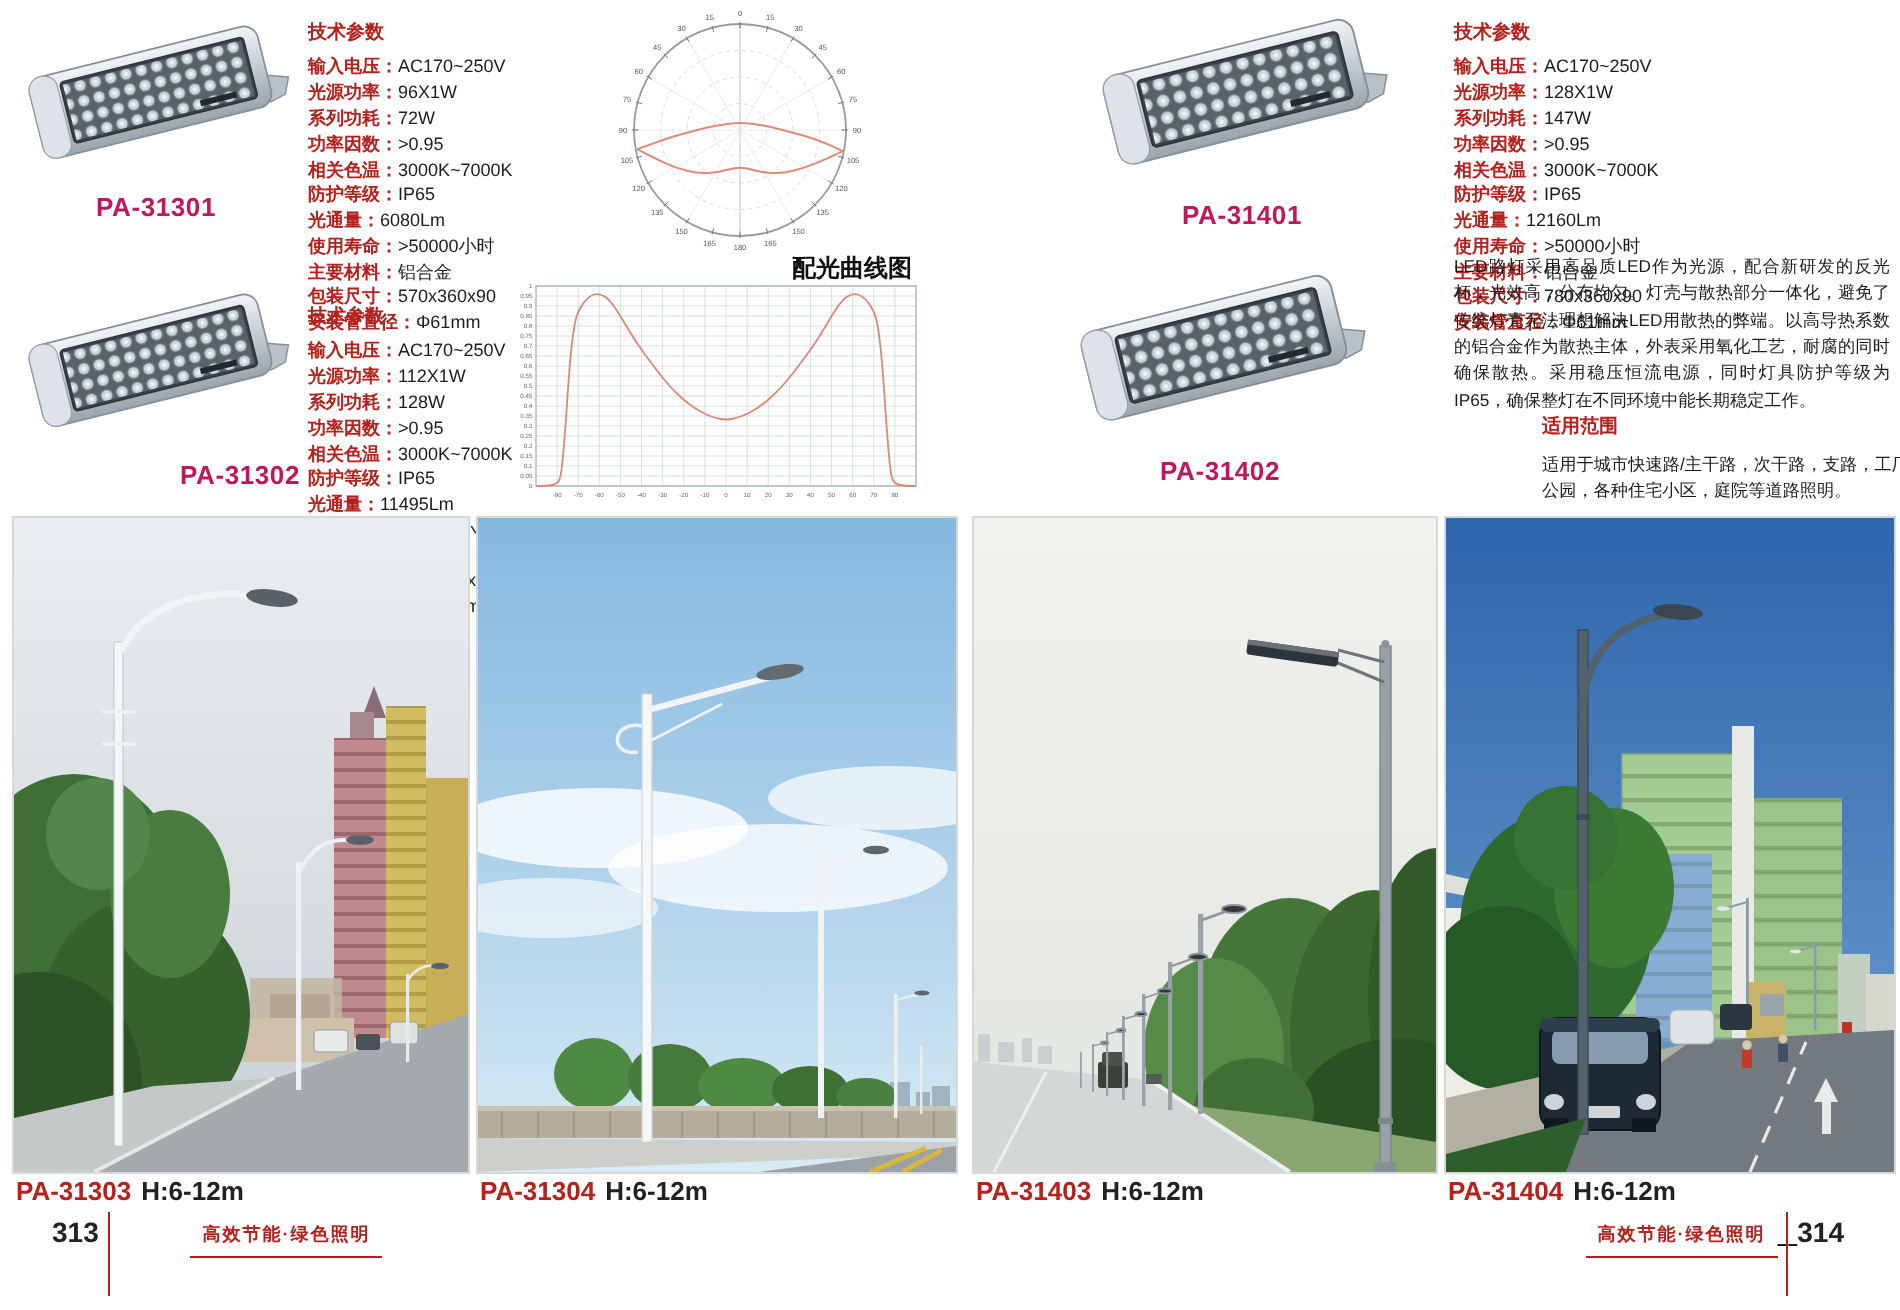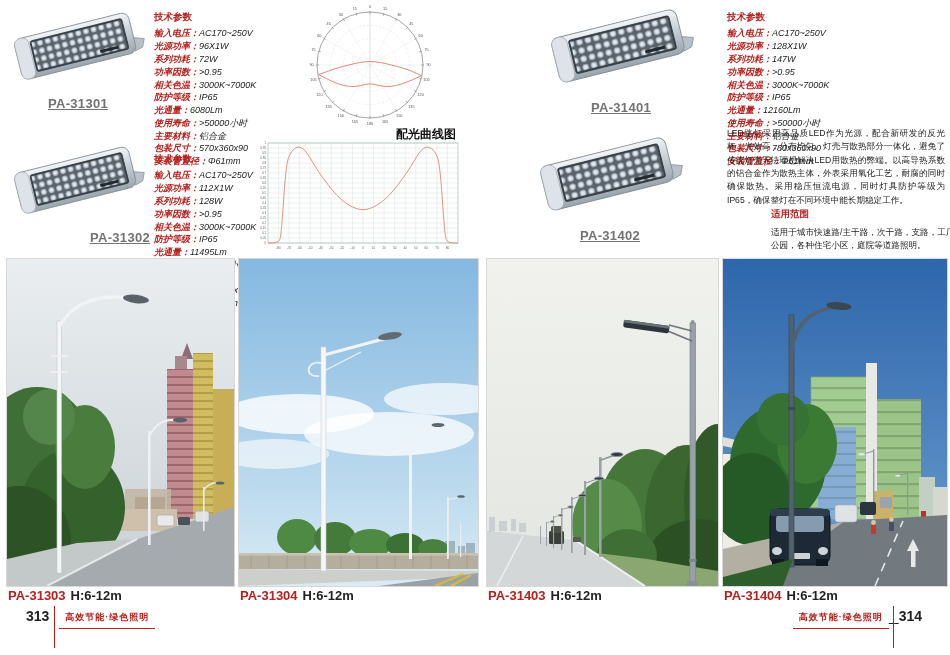--- a/index.html
+++ b/index.html
@@ -1,47 +1,47 @@
 <!DOCTYPE html>
 <html><head>
 <meta charset="utf-8">
 <style>
   html,body{margin:0;padding:0;}
   body{width:950px;height:655px;background:#fff;font-family:"Liberation Sans",sans-serif;position:relative;overflow:hidden;color:#1c1c1c;}
   .abs{position:absolute;}
   
   .prod-fig{position:absolute;margin:0;text-align:center;}
   .prod-fig svg{display:block;}
-  .prod-caption{font-size:13px;font-weight:bold;color:#737373;letter-spacing:.3px;margin-top:4px;text-decoration:underline;}
+  .prod-caption{font-size:13px;font-weight:bold;color:#be185d;letter-spacing:.3px;margin-top:4px;}
   
   .spec-block{position:absolute;font-size:9px;line-height:1.42;}
   .spec-title{color:#b5211d;font-weight:bold;font-size:9.5px;margin:0 0 4px 0;}
   .spec-block ul{list-style:none;margin:0;padding:0;}
-  .spec-block li{white-space:nowrap;font-style:italic;}
+  .spec-block li{white-space:nowrap;}
   .spec-k{color:#b5211d;font-weight:bold;}
   .spec-v{color:#1c1c1c;}
   
   .desc-block{position:absolute;width:218px;font-size:8.6px;line-height:1.55;}
   .desc-title{color:#b5211d;font-weight:bold;font-size:9.5px;margin:0 0 4px 0;}
   .desc-text{margin:0;text-align:justify;}
   
   #polar-wrap{left:298px;top:4px;width:145px;height:122px;}
   #polar-caption{left:286px;top:126px;width:170px;text-align:right;font-size:12px;font-weight:bold;color:#111;}
   #batwing-wrap{left:254px;top:140px;width:210px;height:116px;}
   
   .photo-fig{position:absolute;top:258px;margin:0;}
   .photo-fig svg{display:block;border:1px solid #d8d8d8;}
   .photo-label{position:absolute;top:588px;font-size:13px;font-weight:bold;}
   .photo-label .model{color:#b5211d;}
   .photo-label .height{color:#222;margin-left:5px;font-weight:bold;}
   
   .footer-left{left:26px;top:608px;}
   .footer-right{right:28px;top:608px;text-align:right;text-decoration:underline;}
   .pageno{font-size:14px;font-weight:bold;color:#222;display:inline-block;vertical-align:top;}
-  .slogan{display:inline-block;color:#b5211d;font-size:9px;font-weight:bold;letter-spacing:1px;padding:3px 6px 4px 6px;border-bottom:1px solid #b5211d;vertical-align:top;}
+  .slogan{display:inline-block;color:#b5211d;font-size:9px;font-weight:bold;letter-spacing:1px;padding:3px 6px 4px 6px;border-bottom:1px solid #b5211d;vertical-align:top;margin-left:36px;}
   .vline{display:inline-block;width:1px;height:42px;background:#b5211d;vertical-align:top;margin-top:-2px;}
 </style>
 </head>
 <body>
 
 <svg width="0" height="0" style="position:absolute" aria-hidden="true">
   <defs>
     <linearGradient id="lampBody" x1="0" y1="0" x2="0" y2="1">
       <stop offset="0" stop-color="#f2f5f7"></stop>
         <stop offset="0.45" stop-color="#c9d1d8"></stop>

